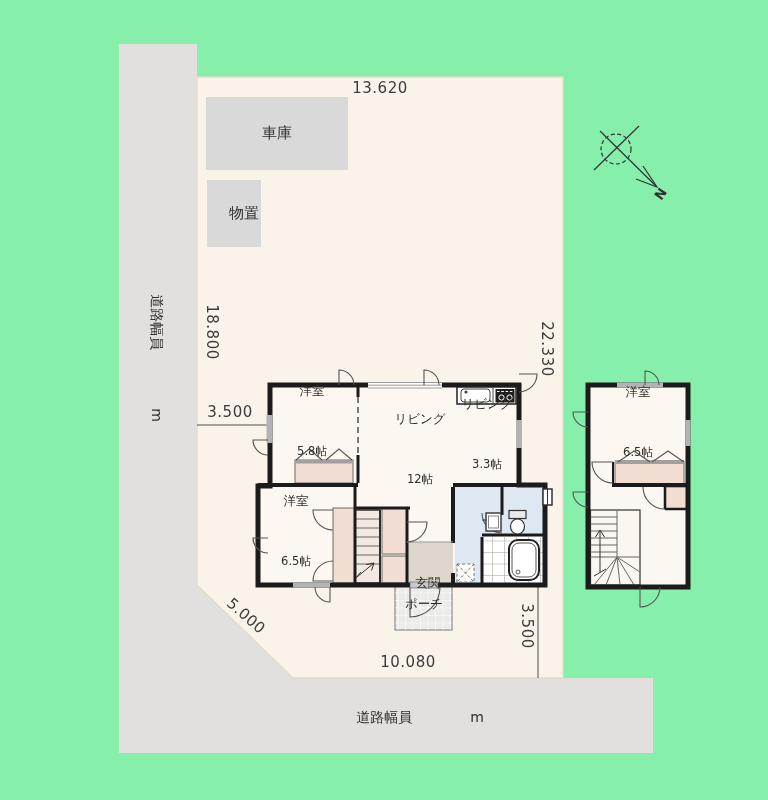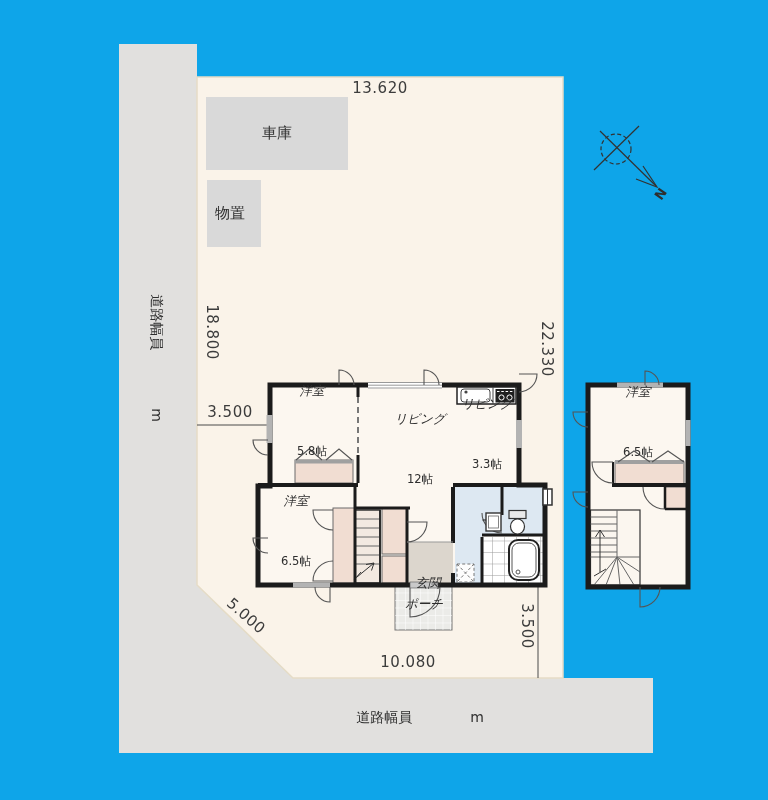--- a/index.html
+++ b/index.html
@@ -1,40 +1,40 @@
 <!DOCTYPE html>
 <html style="--c-lot: #faf3e9; --c-road: #e1e0de; --c-structure: #d9d9d9; --c-wall: #1b1b1b; --c-closet: #f1ddd2; --c-water: #dde8f2; --c-floor: #fcf7f0; --c-genkan: #dcd6cd; --c-porch: #ebebe8;"><head>
 <meta charset="utf-8">
 <style>
   :root{
     --c-lot:#faf3e9; --c-road:#e1e0de; --c-structure:#d9d9d9; --c-wall:#1b1b1b;
     --c-closet:#f1ddd2; --c-water:#dde8f2; --c-floor:#fcf7f0; --c-genkan:#dcd6cd;
     --c-porch:#ebebe8; --c-text:#2e2e2e; --c-dim:#3c3c3c;
   }
   html,body{margin:0;padding:0;background:#fff;}
-  #stage{position:relative;width:768px;height:800px;background:#0ea5e9;overflow:hidden;
+  #stage{position:relative;width:768px;height:800px;background:#86efac;overflow:hidden;
          font-family:"DejaVu Sans","Liberation Sans",sans-serif;color:var(--c-text);}
   #plan-svg{position:absolute;left:0;top:0;}
   .f-lot{fill:var(--c-lot);stroke:#e6dcc6;stroke-width:1.5;}
   .f-road{fill:var(--c-road);}
   .f-struct{fill:var(--c-structure);}
   .f-floor{fill:var(--c-floor);}
   .f-closet{fill:var(--c-closet);stroke:#6b6b6b;stroke-width:1;}
   .f-water{fill:var(--c-water);}
   .f-genkan{fill:var(--c-genkan);}
   .s-wall{stroke:var(--c-wall);fill:none;}
   .s-thin{stroke:#555;fill:none;stroke-width:1.1;}
   .s-dim{stroke:#4a4a4a;stroke-width:1;}
   .win{fill:#b3b3b3;}
   .lbl{position:absolute;transform:translate(-50%,-50%);white-space:nowrap;
        text-align:center;color:var(--c-text);line-height:1.35;}
   .dim{font-size:15px;color:var(--c-dim);letter-spacing:.5px;}
   .rot90{transform:translate(-50%,-50%) rotate(90deg);}
   .rot42{transform:translate(-50%,-50%) rotate(41deg);}
-  .room-name{font-size:12.5px;font-style:italic;}
+  .room-name{font-size:12.5px;}
   .room-size{font-size:11.5px;margin-top:44px;}
   .big{font-size:15px;text-align:right;}
   .roadlbl{font-size:14px;display:flex;align-items:center;}
   .roadlbl .unit{margin-left:58px;}
   .north{font-weight:bold;font-size:13px;transform:translate(-50%,-50%) rotate(-55deg);}
 </style>
 </head>
 <body>
 
 <div id="stage">
@@ -227,21 +227,21 @@
 <div class="lbl roadlbl rot90" style="left:157px;top:358px">
   <span>道路幅員</span>
   <span class="unit">m</span>
 </div>
 <div class="lbl roadlbl" style="left:420px;top:717px">
   <span>道路幅員</span>
   <span class="unit">m</span>
 </div>
 
 <div class="lbl big" style="left:277px;top:133px">車庫</div>
-<div class="lbl big" style="left:230px;top:213px">物置</div>
+<div class="lbl big" style="left:244px;top:213px">物置</div>
 
 <div class="lbl" style="left:312px;top:421px">
   <div class="room-name">洋室</div>
   <div class="room-size">5.8帖</div>
 </div>
 <div class="lbl" style="left:420px;top:449px">
   <div class="room-name">リビング</div>
   <div class="room-size">12帖</div>
 </div>
 <div class="lbl" style="left:487px;top:434px">

